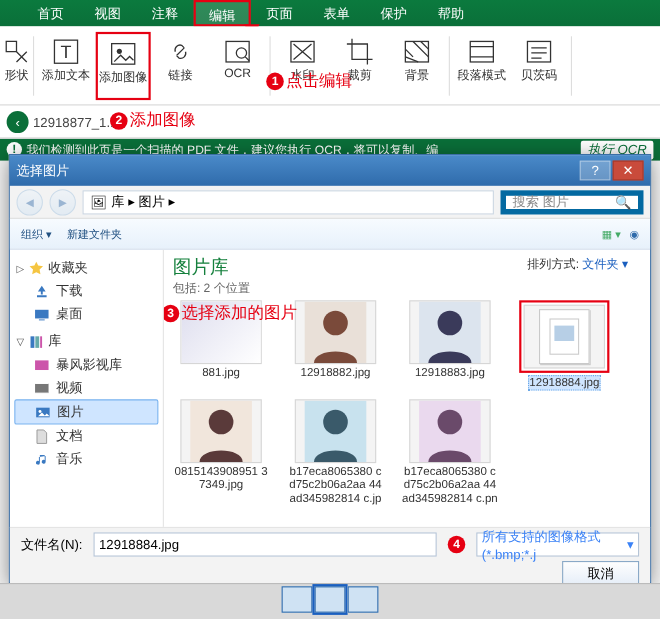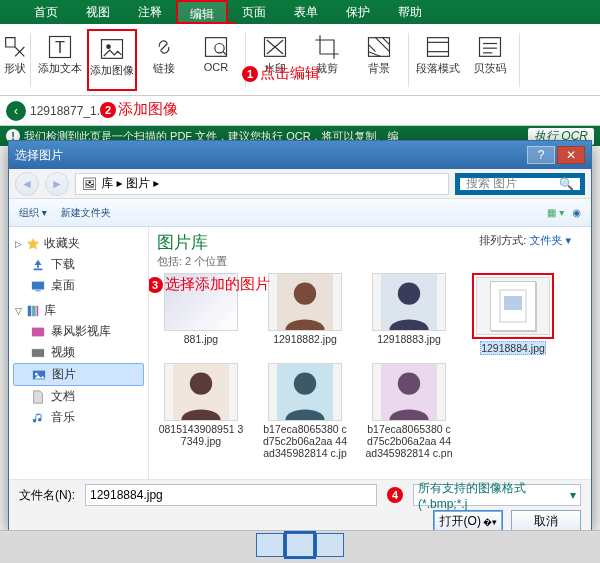--- a/index.html
+++ b/index.html
@@ -57,21 +57,21 @@
   .thumbs{display:flex;flex-wrap:wrap;gap:8px 16px;margin-top:4px;}
   .th{width:88px;display:flex;flex-direction:column;align-items:center;font-size:10.5px;color:#333;text-align:center;}
   .th .img{width:74px;height:58px;border:1px solid #d6d6d6;background:#f4f4f4;display:flex;align-items:center;justify-content:center;overflow:hidden;}
   .th .cap{margin-top:2px;line-height:1.15;word-break:break-all; max-height:38px; overflow:hidden;}
   .th.sel .cap{background:#cfe5ff;border:1px dotted #6aa7e6;}
   .paper{width:46px;height:50px;background:#fff;border:1px solid #c9c9c9;box-shadow:1px 1px 0 #c9c9c9;display:flex;align-items:center;justify-content:center;}
   .dlg-foot{height:52px;border-top:1px solid #e4e4e4;background:#f3f3f3;padding:4px 10px 6px;font-size:12px;}
   .row{display:flex;align-items:center;gap:10px;margin-bottom:4px;}
   .row input,.row .combobox{height:22px;border:1px solid #b5c4d6;background:#fff;padding:0 4px;font-size:12px;}
   .row .fname{flex:1;}
-  .row .combobox{width:168px;color:#0f766e; display:flex; align-items:center; justify-content:space-between;}
+  .row .combobox{width:148px;color:#3b82f6; display:flex; align-items:center; justify-content:space-between;}
   .btns{display:flex;gap:8px;justify-content:flex-end;}
   .btn{width:70px;height:22px;border:1px solid #8aa9c7;background:linear-gradient(#fefefe,#e6eef8);display:flex;align-items:center;justify-content:center;}
   .btn.primary{border:1px solid #4a8ac9; box-shadow:0 0 0 1px #7ab3ef inset;}
   .footer-area{position:absolute;left:0;right:0;bottom:0;height:33px;background:#d9d9d9;border-top:1px solid #bbb;display:flex;align-items:flex-start;justify-content:center;}
   .footer-thumbs{display:flex;gap:2px;padding-top:2px;}
   .ft{width:28px;height:24px;border:1px solid #2f6bab;background:#cfe2f3;}
   .ft.sel{outline:2px solid #1a5fbf;}
   .tri{font-size:9px;color:#555;}
   .person{width:100%;height:100%;}
 </style>
@@ -375,24 +375,20 @@
     <div class="row">
       <span>文件名(N):</span>
       <input class="fname" value="12918884.jpg" style="">
       <span class="badge">4</span>
       <div class="combobox">
           <span>所有支持的图像格式 (*.bmp;*.j</span>
           <span>▾</span>
         </div>
     </div>
     <div class="btns">
-      <div class="btn primary red-box">
-          <span>打开(O)</span> 
-          <span style="font-size:9px;margin-left:2px;">�▾</span>
-        </div>
       <div class="btn">取消</div>
     </div>
   </div>
 </div>
 
 <div class="footer-area">
   <div class="footer-thumbs">
     <div class="ft"></div>
     <div class="ft sel"></div>
     <div class="ft"></div>

